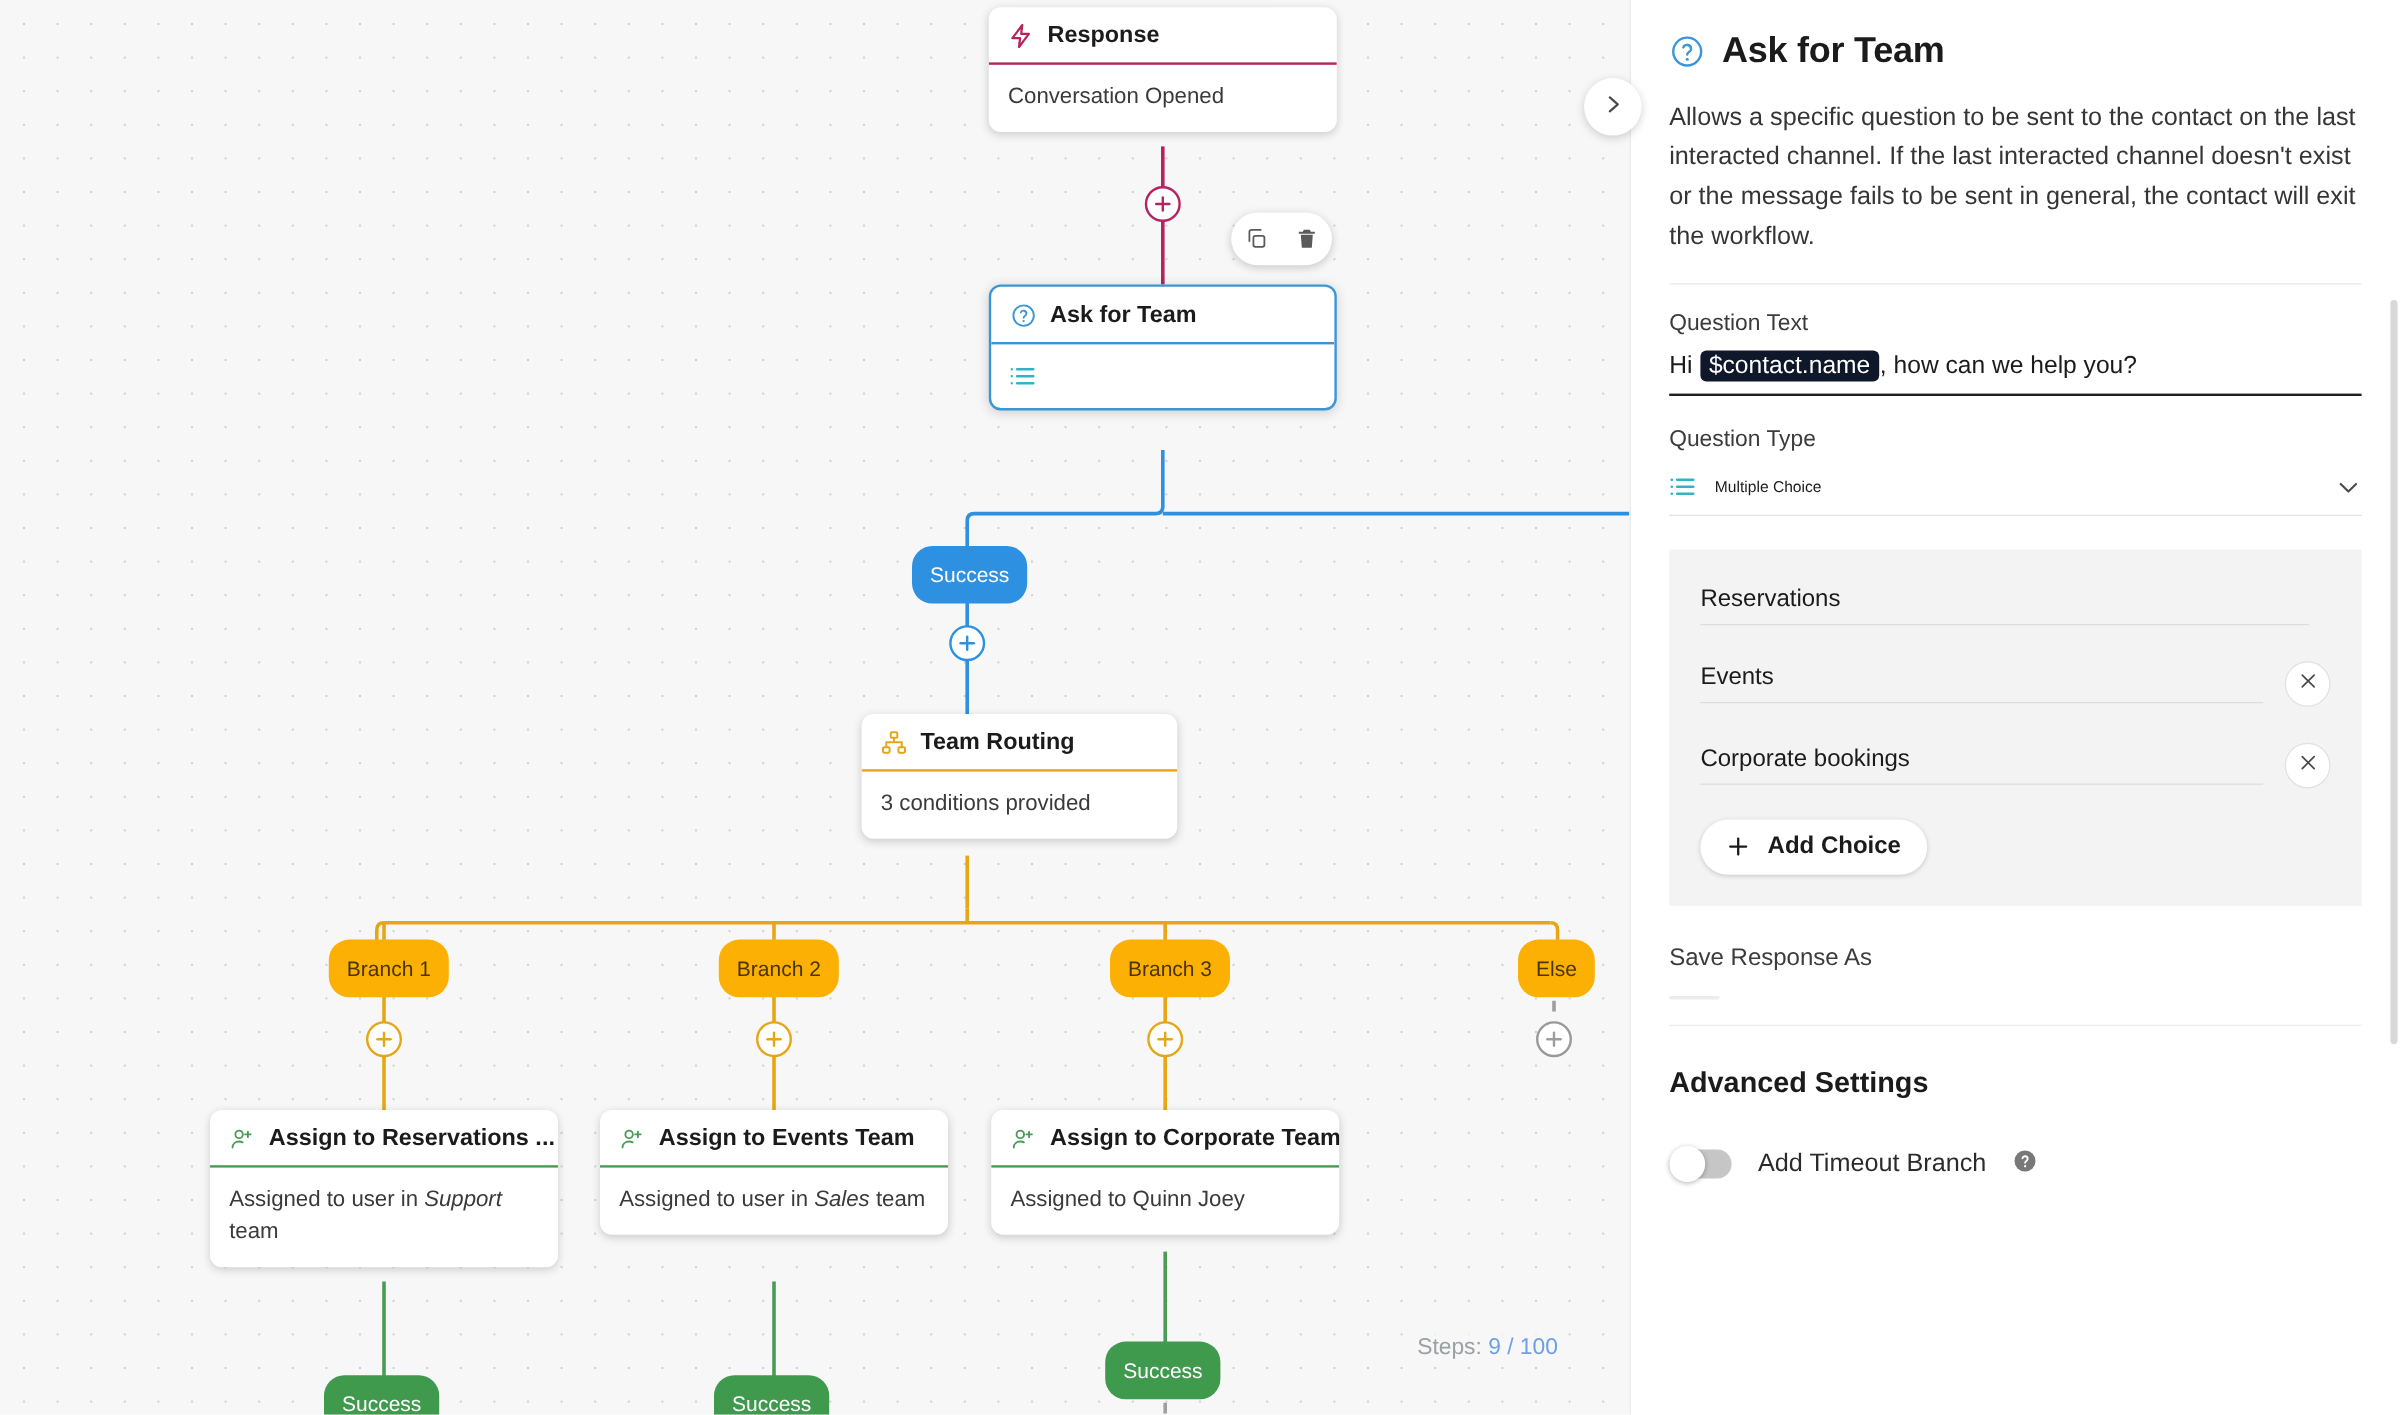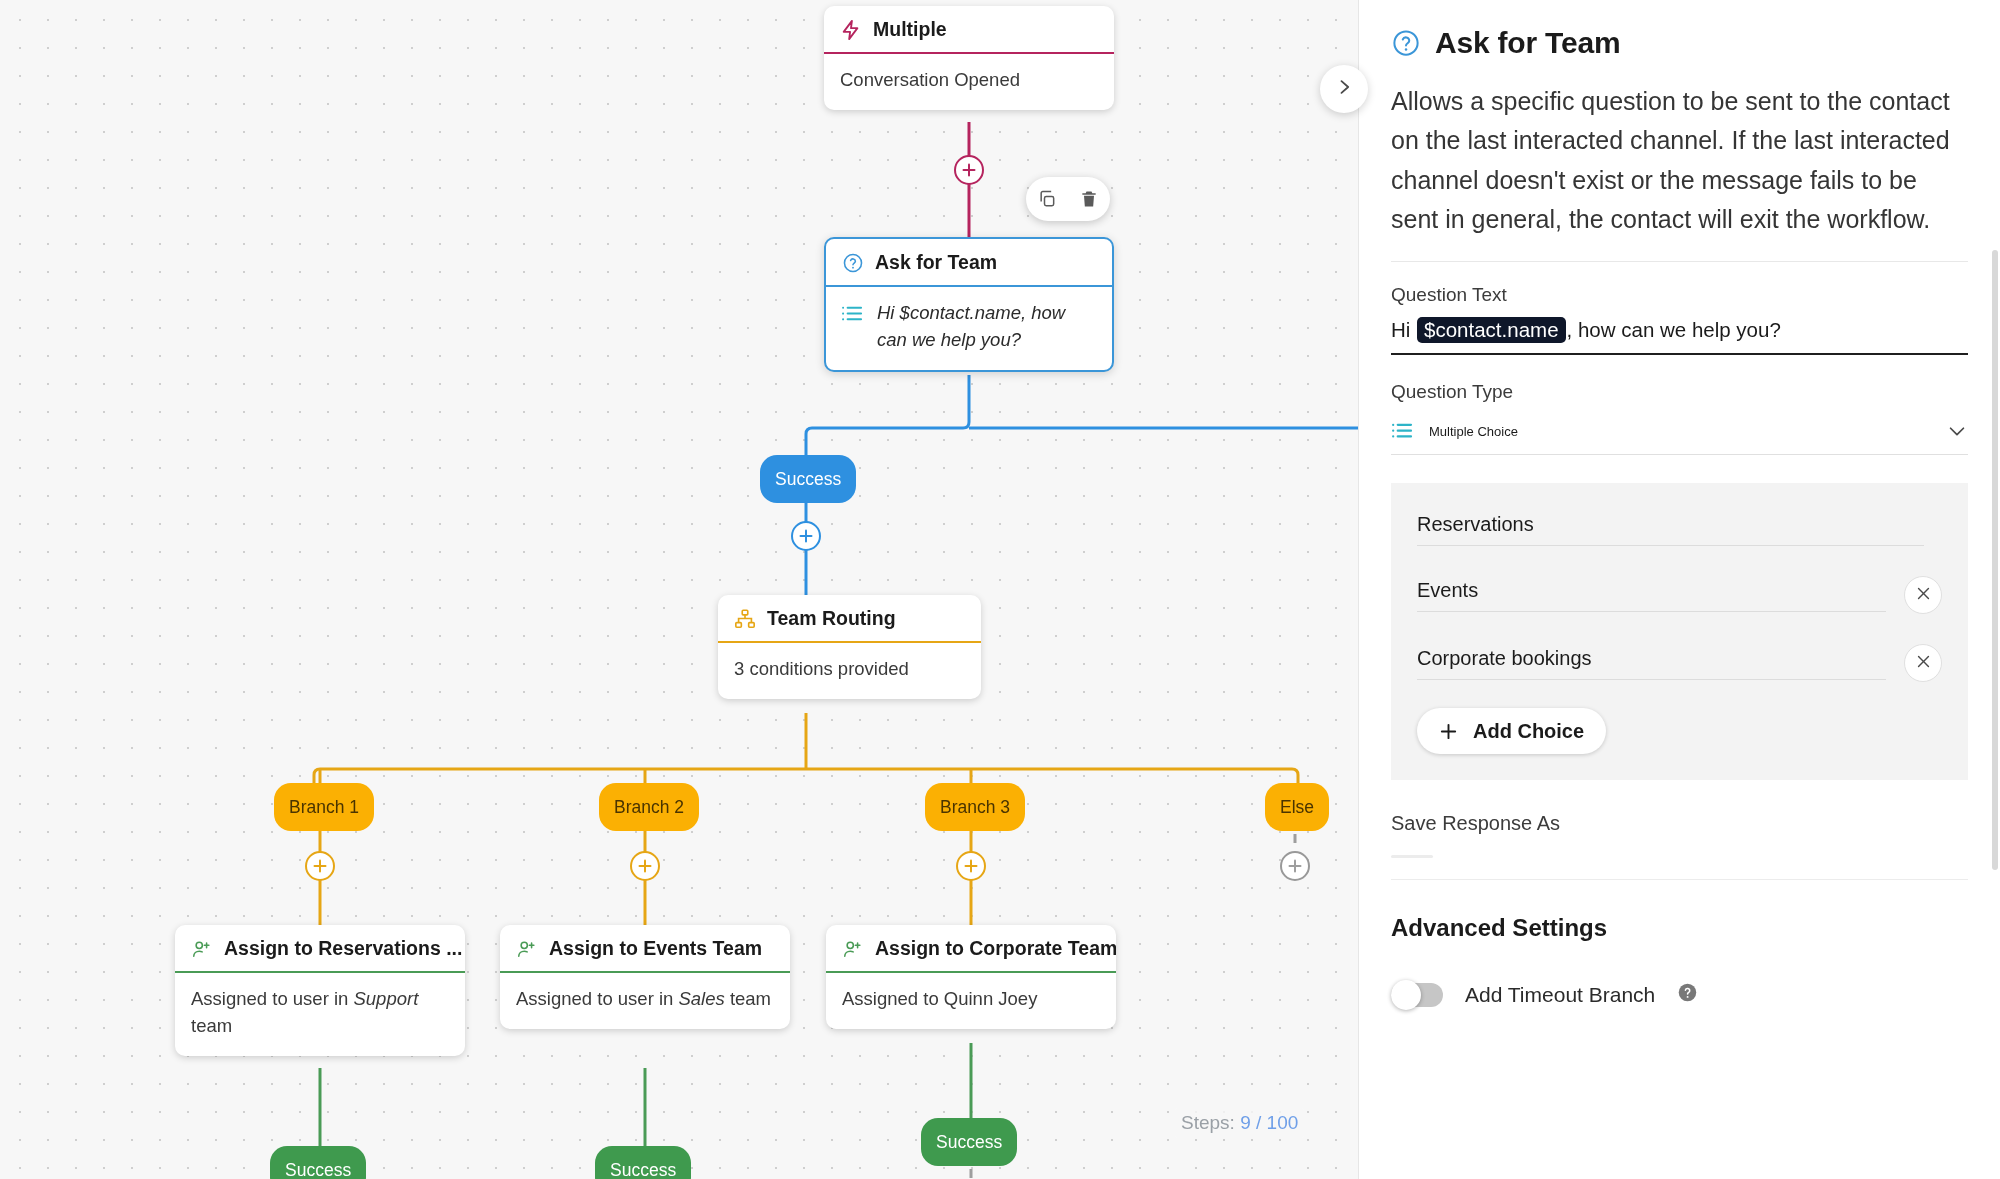--- a/index.html
+++ b/index.html
@@ -110,21 +110,21 @@
   #panel {
     position: absolute; right: 0; top: 0;
     width: 642px; height: 1179px;
     background: #fff;
     border-left: 1px solid #e6e6e6;
     padding: 26px 32px 0 32px;
     overflow: hidden;
   }
   .p-head { display: flex; align-items: center; gap: 14px; margin-bottom: 22px; }
   .p-title { font-size: 30px; font-weight: bold; color: #1b1b1b; letter-spacing: -.2px; }
-  .p-desc { font-size: 25px; line-height: 1.57; color: #353535; }
+  .p-desc { font-size: 21px; line-height: 1.57; color: #353535; }
   .p-sep { height: 1px; background: #e8e8e8; margin: 22px 0 0 0; }
 
   .fld-label { font-size: 19px; color: #3c3c3c; margin-bottom: 11px; }
   .fld-underline { height: 2px; background: #1f1f1f; }
   .fld-underline.light { height: 1px; background: #e0e0e0; }
 
   .qtext { font-size: 20.5px; color: #1b1b1b; padding-bottom: 10px; }
   .chip {
     display: inline-block; background: #0f172a; color: #fff;
     border-radius: 5px; padding: 1px 7px; margin: 0 1px;
@@ -224,21 +224,21 @@
       <path d="M971,1152 L971,1179" stroke="#9e9e9e" stroke-width="3" fill="none" stroke-dasharray="9 8"></path>
     </svg>
 
     <div class="node" style="left:824px; top:6px; width:290px;">
       <div class="n-head">
         <span class="ico">
           <svg width="22" height="22" viewBox="0 0 24 24" fill="none" stroke="#b5245e" stroke-width="2" stroke-linejoin="round">
               <polygon points="13,2 4,14 11,14 10,22 19,10 12,10"></polygon>
             </svg>
         </span>
-        <span>Multiple</span>
+        <span>Response</span>
       </div>
       <div class="rule pink"></div>
       <div class="n-body">
         <span>Conversation Opened</span>
       </div>
     </div>
 
     <div class="plus pink" style="left:954px; top:155px;">
       <svg width="16" height="16" viewBox="0 0 16 16" stroke="#b5245e" stroke-width="2" stroke-linecap="round">
           <line x1="8" y1="2.5" x2="8" y2="13.5"></line>
@@ -278,21 +278,20 @@
               <g fill="#2db4c8">
                 <rect x="0" y="3" width="2.2" height="2.2" rx="1"></rect>
                 <rect x="5" y="3" width="17" height="2.2" rx="1.1"></rect>
                 <rect x="0" y="9.4" width="2.2" height="2.2" rx="1"></rect>
                 <rect x="5" y="9.4" width="17" height="2.2" rx="1.1"></rect>
                 <rect x="0" y="15.8" width="2.2" height="2.2" rx="1"></rect>
                 <rect x="5" y="15.8" width="17" height="2.2" rx="1.1"></rect>
               </g>
             </svg>
         </span>
-        <span style="font-style:italic; color:#2b2b2b;">Hi $contact.name, how can we help you?</span>
       </div>
     </div>
 
     <div class="pill blue" style="left:760px; top:455px;">
       <span>Success</span>
     </div>
 
     <div class="plus blue" style="left:791px; top:521px;">
       <svg width="16" height="16" viewBox="0 0 16 16" stroke="#2e90e0" stroke-width="2" stroke-linecap="round">
           <line x1="8" y1="2.5" x2="8" y2="13.5"></line>

